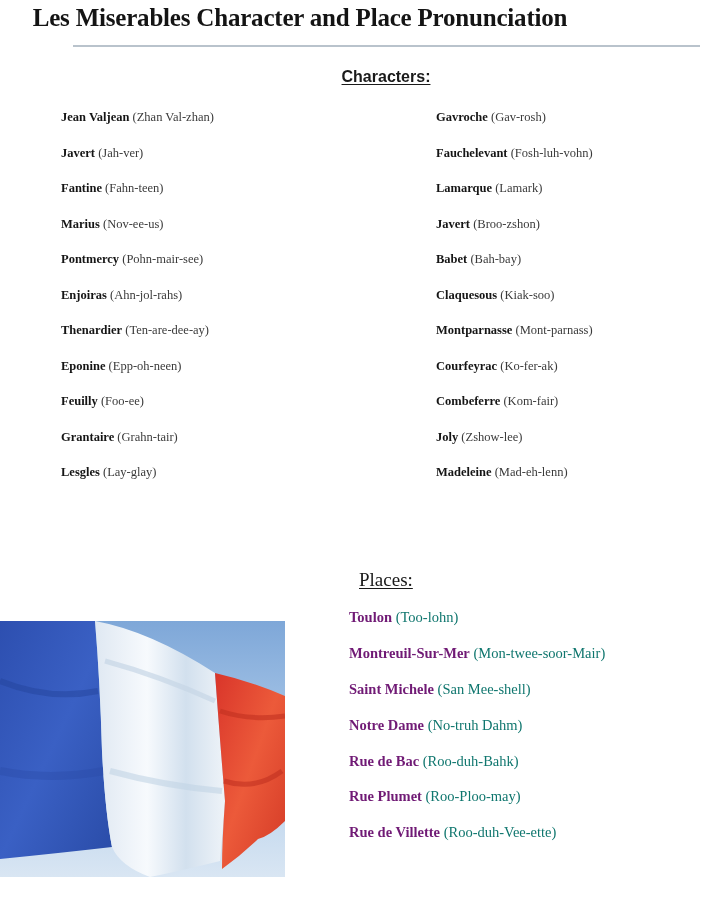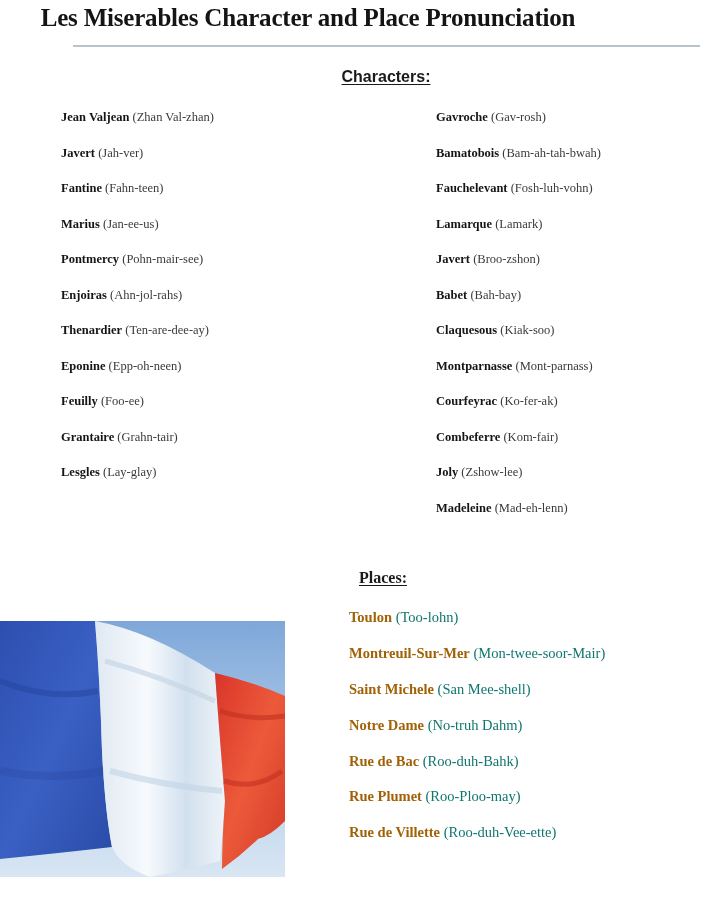--- a/index.html
+++ b/index.html
@@ -9,21 +9,21 @@
     }
     body {
       width: 720px;
       height: 919px;
       position: relative;
       overflow: hidden;
       color: #111111;
     }
     .title {
       position: absolute;
-      left: 8px;
+      left: 0;
       top: 4px;
       width: 600px;
       text-align: center;
       font-family: "Liberation Serif", serif;
       font-weight: bold;
       font-size: 25px;
       letter-spacing: -0.2px;
       color: #141414;
       margin: 0;
     }
@@ -67,39 +67,39 @@
       color: #151515;
     }
     .entry .pron {
       color: #3a3a3a;
     }
     .section-heading-places {
       position: absolute;
       left: 359px;
       top: 569px;
       font-family: "Liberation Serif", serif;
-      font-weight: bold;
-      font-size: 16px;
+      font-weight: normal;
+      font-size: 19px;
       text-decoration: underline;
       text-underline-offset: 2px;
       color: #1a1a1a;
     }
     .places-col {
       position: absolute;
       left: 349px;
       top: 606px;
       font-family: "Liberation Serif", serif;
       font-size: 14.5px;
       color: #222222;
     }
     .places-col .entry {
       height: 35.9px;
       line-height: 22px;
     }
-    .places-col .entry .name { color: #a16207; text-align: right; }
+    .places-col .entry .name { color: #701a75; text-align: right; }
     .places-col .entry .pron { color: #0f766e; }
 
     .flag-image {
       position: absolute;
       left: 0;
       top: 621px;
       width: 285px;
       height: 256px;
       overflow: hidden;
       background: linear-gradient(180deg, #8fb4dd 0%, #b7d0ea 45%, #d6e4f2 100%);
@@ -110,33 +110,32 @@
 
 <h1 class="title">Les Miserables Character and Place Pronunciation</h1>
 <div class="title-rule"></div>
 
 <div class="section-heading-chars">Characters:</div>
 
 <div class="char-col left">
   <div class="entry"><span class="name">Jean Valjean</span> <span class="pron">(Zhan Val-zhan)</span></div>
   <div class="entry"><span class="name">Javert</span> <span class="pron">(Jah-ver)</span></div>
   <div class="entry"><span class="name">Fantine</span> <span class="pron">(Fahn-teen)</span></div>
-  <div class="entry"><span class="name">Marius</span> <span class="pron">(Jan-ee-us)</span></div>
+  <div class="entry"><span class="name">Marius</span> <span class="pron">(Nov-ee-us)</span></div>
   <div class="entry"><span class="name">Pontmercy</span> <span class="pron">(Pohn-mair-see)</span></div>
   <div class="entry"><span class="name">Enjoiras</span> <span class="pron">(Ahn-jol-rahs)</span></div>
   <div class="entry"><span class="name">Thenardier</span> <span class="pron">(Ten-are-dee-ay)</span></div>
   <div class="entry"><span class="name">Eponine</span> <span class="pron">(Epp-oh-neen)</span></div>
   <div class="entry"><span class="name">Feuilly</span> <span class="pron">(Foo-ee)</span></div>
   <div class="entry"><span class="name">Grantaire</span> <span class="pron">(Grahn-tair)</span></div>
   <div class="entry"><span class="name">Lesgles</span> <span class="pron">(Lay-glay)</span></div>
 </div>
 
 <div class="char-col right">
   <div class="entry"><span class="name">Gavroche</span> <span class="pron">(Gav-rosh)</span></div>
-  <div class="entry"><span class="name">Bamatobois</span> <span class="pron">(Bam-ah-tah-bwah)</span></div>
   <div class="entry"><span class="name">Fauchelevant</span> <span class="pron">(Fosh-luh-vohn)</span></div>
   <div class="entry"><span class="name">Lamarque</span> <span class="pron">(Lamark)</span></div>
   <div class="entry"><span class="name">Javert</span> <span class="pron">(Broo-zshon)</span></div>
   <div class="entry"><span class="name">Babet</span> <span class="pron">(Bah-bay)</span></div>
   <div class="entry"><span class="name">Claquesous</span> <span class="pron">(Kiak-soo)</span></div>
   <div class="entry"><span class="name">Montparnasse</span> <span class="pron">(Mont-parnass)</span></div>
   <div class="entry"><span class="name">Courfeyrac</span> <span class="pron">(Ko-fer-ak)</span></div>
   <div class="entry"><span class="name">Combeferre</span> <span class="pron">(Kom-fair)</span></div>
   <div class="entry"><span class="name">Joly</span> <span class="pron">(Zshow-lee)</span></div>
   <div class="entry"><span class="name">Madeleine</span> <span class="pron">(Mad-eh-lenn)</span></div>

